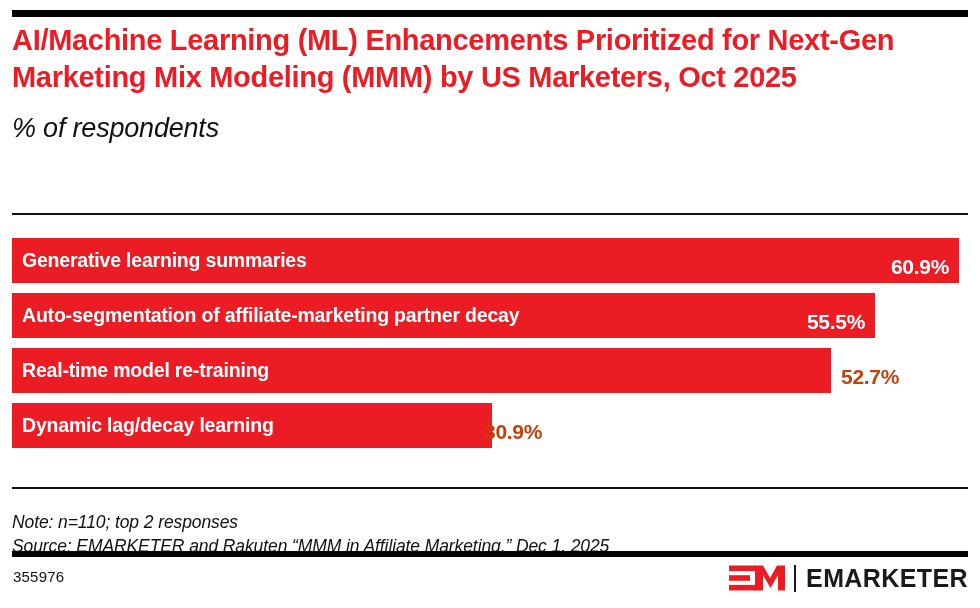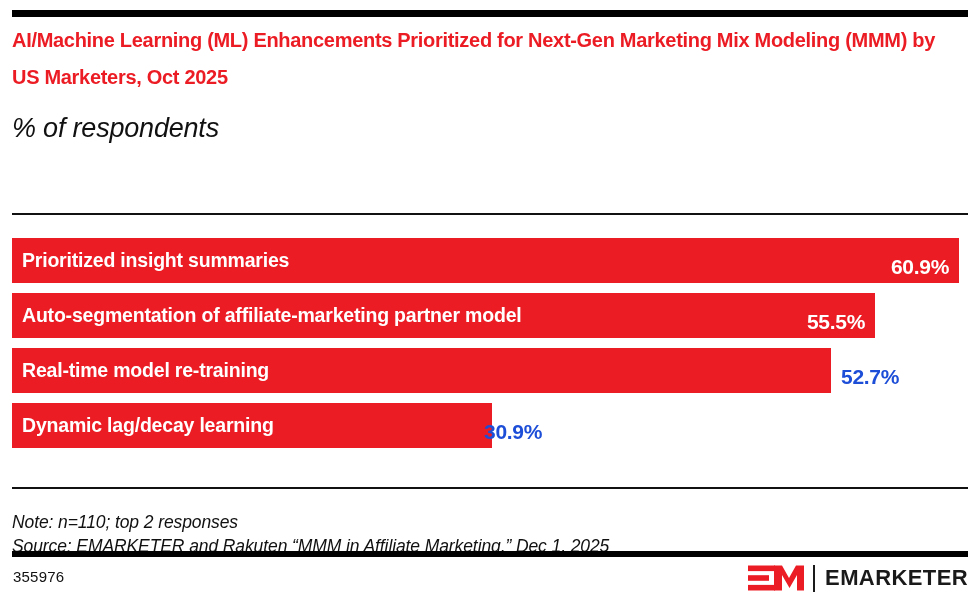--- a/index.html
+++ b/index.html
@@ -34,21 +34,21 @@
 
   
   .header {
     position: absolute;
     left: 12px;
     top: 22px;
     width: 950px;
   }
   .chart-title {
     margin: 0;
-    font-size: 20px;
+    font-size: 29px;
     line-height: 37px;
     font-weight: 700;
     letter-spacing: -0.3px;
     color: #EC1C24;
     font-family: "Liberation Sans", sans-serif;
   }
   .chart-subtitle {
     margin: 16px 0 0 0;
     font-size: 27px;
     line-height: 32px;
@@ -110,21 +110,21 @@
     align-items: center;
     font-size: 21px;
     font-weight: 700;
     letter-spacing: -0.3px;
     white-space: nowrap;
   }
   .bar-value.inside {
     color: #ffffff;
   }
   .bar-value.outside {
-    color: #1d4ed8;
+    color: #c2410c;
   }
 
   
   .rule-foot {
     position: absolute;
     left: 12px;
     top: 487px;
     width: 956px;
     height: 2px;
     background: #111111;
@@ -174,21 +174,21 @@
   .logo-mark {
     display: block;
   }
   .logo-divider {
     width: 2px;
     height: 27px;
     background: #1a1a1a;
     margin: 0 10px 0 9px;
   }
   .logo-word {
-    font-size: 22px;
+    font-size: 25px;
     font-weight: 700;
     letter-spacing: 0.4px;
     color: #1a1a1a;
   }
 </style>
 </head>
 <body>
 
 <div class="chart-card">
 
@@ -198,27 +198,27 @@
     <h1 class="chart-title">AI/Machine Learning (ML) Enhancements Prioritized for Next-Gen Marketing Mix Modeling (MMM) by US Marketers, Oct 2025</h1>
     <div class="chart-subtitle">% of respondents</div>
   </div>
 
   <div class="rule-header"></div>
 
   <div class="plot">
 
     <div class="bar-row" style="top:0px;">
       <div class="bar" style="width: 947px;"></div>
-      <div class="bar-label">Prioritized insight summaries</div>
+      <div class="bar-label">Generative learning summaries</div>
       <div class="bar-value inside" style="left: auto; right: 19px;">60.9%</div>
     </div>
 
     <div class="bar-row" style="top:55px;">
       <div class="bar" style="width: 863px;"></div>
-      <div class="bar-label">Auto-segmentation of affiliate-marketing partner model</div>
+      <div class="bar-label">Auto-segmentation of affiliate-marketing partner decay</div>
       <div class="bar-value inside" style="left: auto; right: 103px;">55.5%</div>
     </div>
 
     <div class="bar-row" style="top:110px;">
       <div class="bar" style="width: 819px;"></div>
       <div class="bar-label">Real-time model re-training</div>
       <div class="bar-value outside" style="right: auto; left: 829px;">52.7%</div>
     </div>
 
     <div class="bar-row" style="top:165px;">

